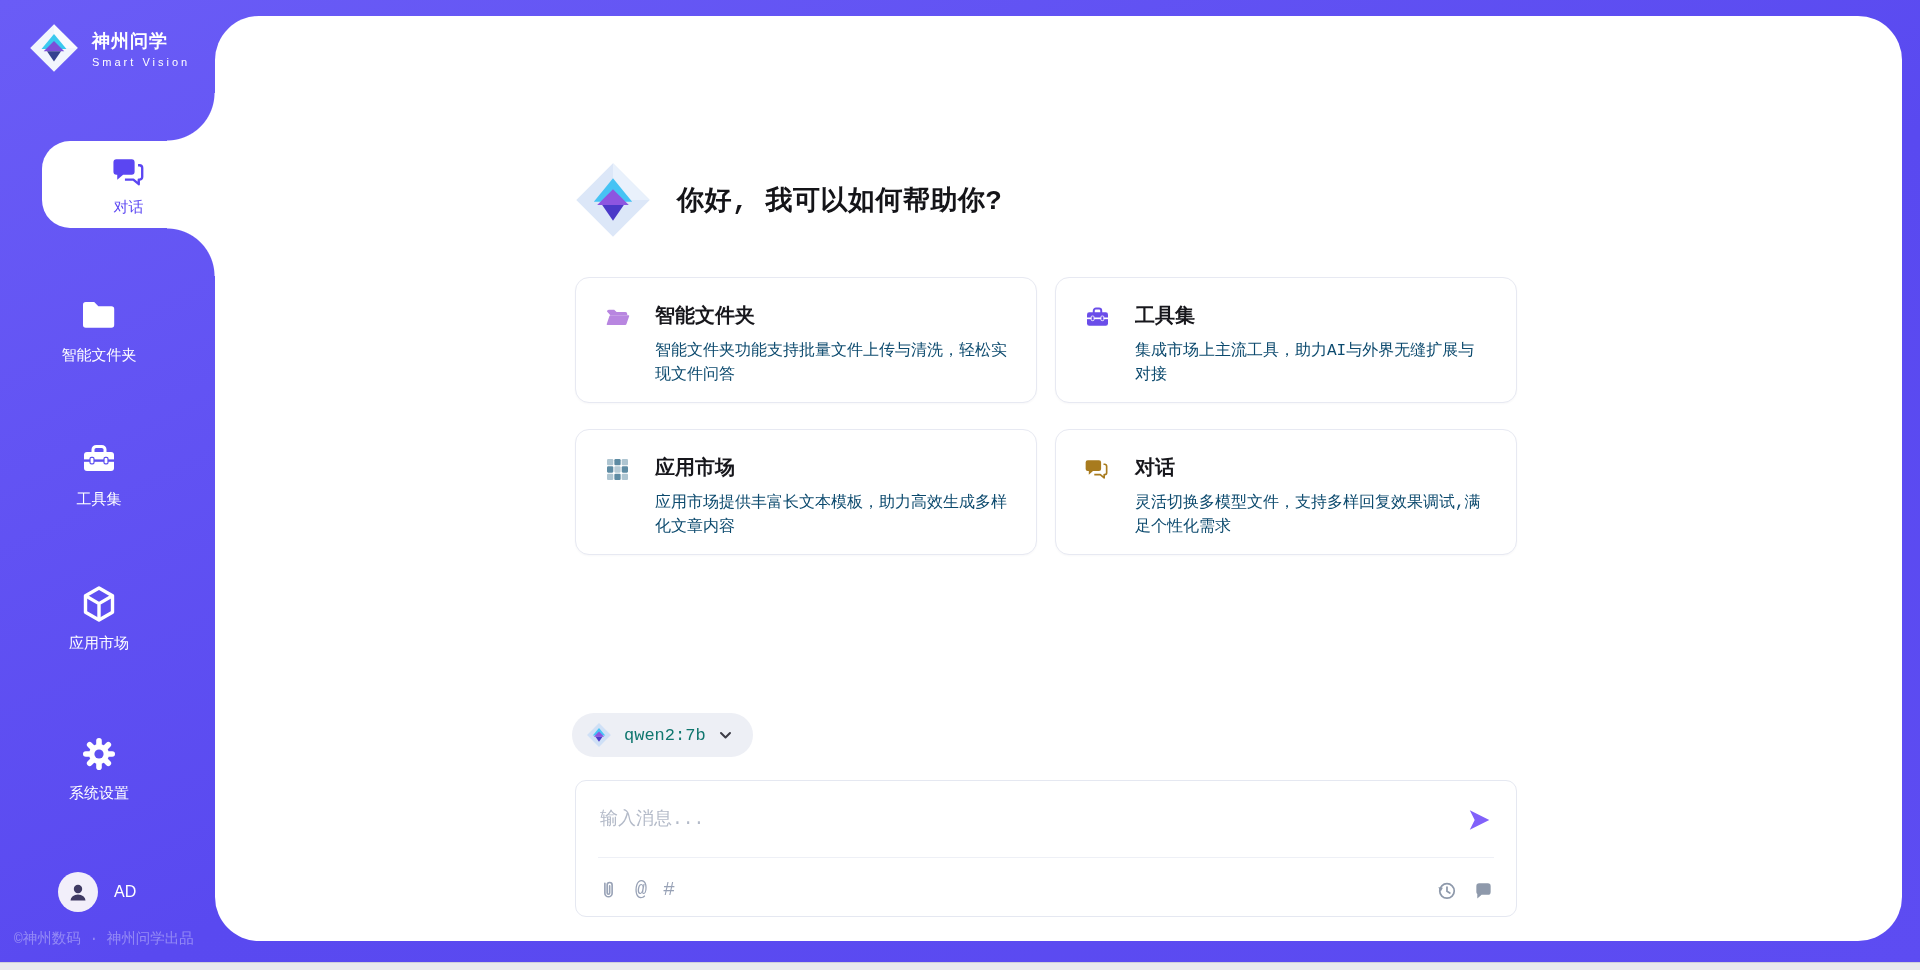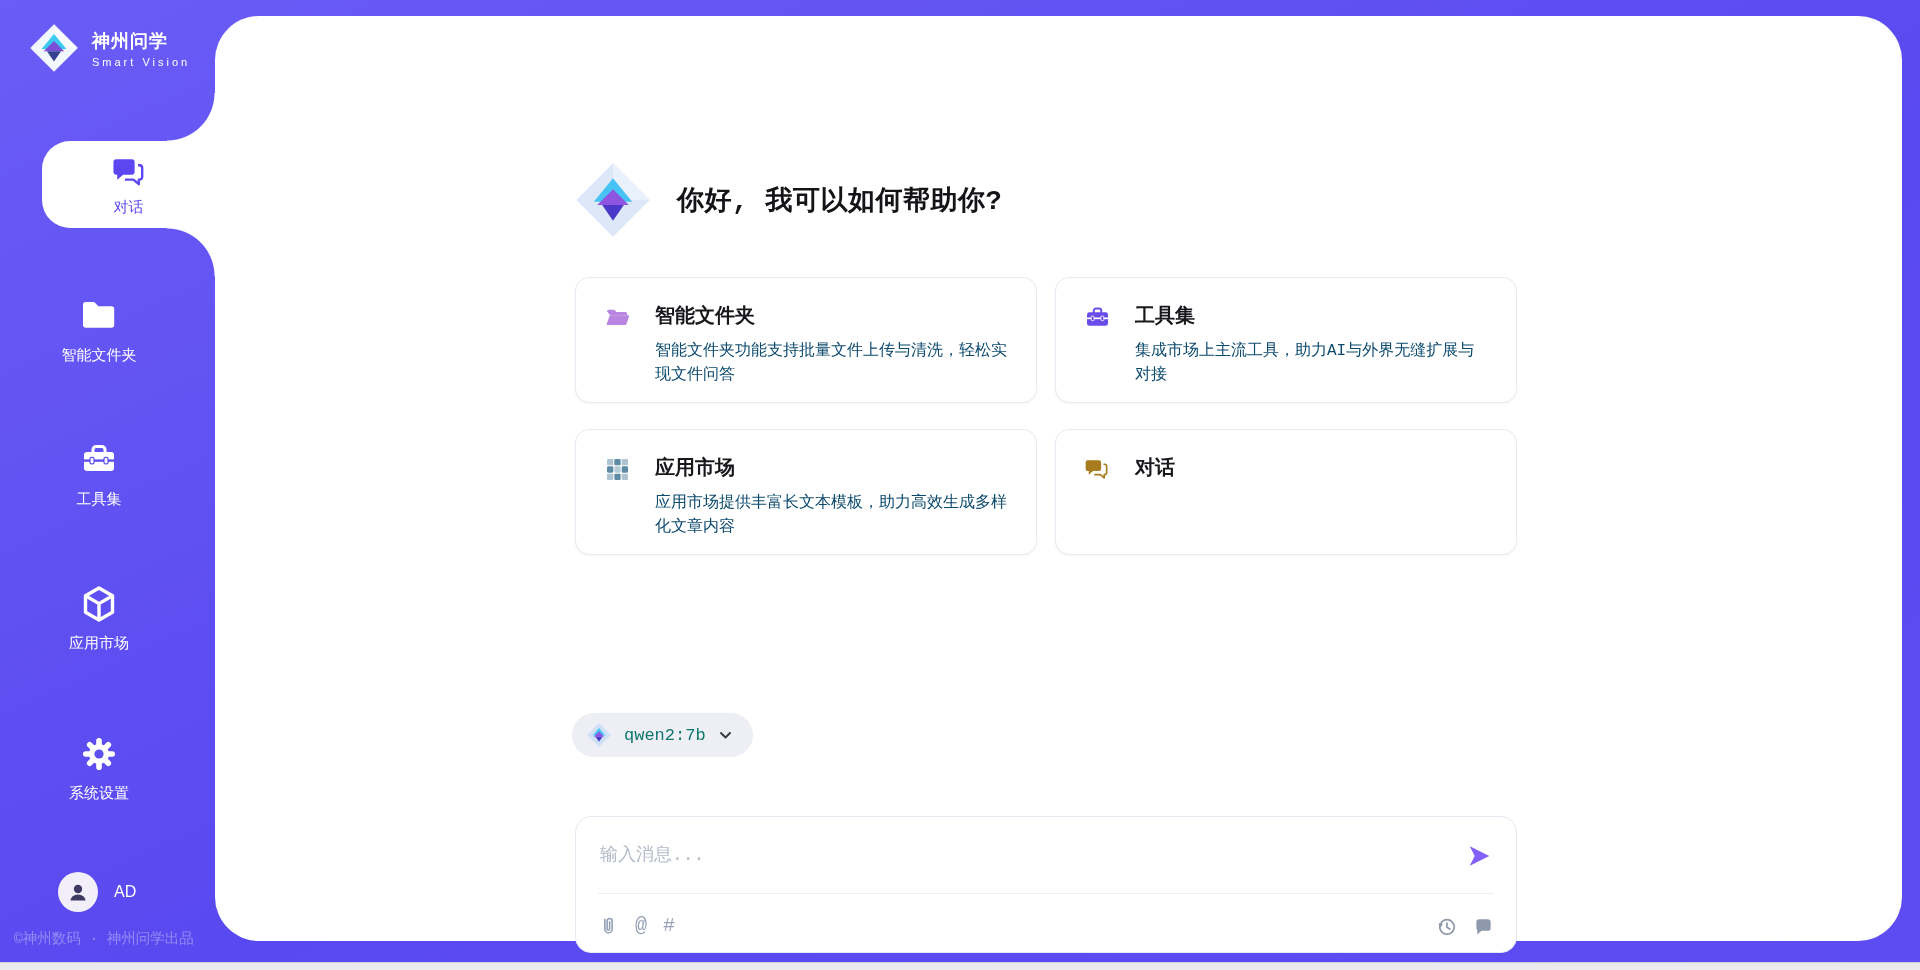--- a/index.html
+++ b/index.html
@@ -48,22 +48,22 @@
   .card svg { width:27px; height:27px; flex:0 0 27px; margin-top:2px; }
   .card-title { font-size:20px; font-weight:700; color:#17171c; margin-bottom:10px; }
   .card-desc { font-size:16px; color:#0c4a6e; line-height:1.52; max-width:386px; }
 
   .model-pill { position:absolute; left:357px; top:697px; height:44px; padding:0 20px 0 14px;
                 background:#edeff5; border-radius:22px; display:flex; align-items:center; gap:12px; cursor:pointer; }
   .model-pill .dmd { width:26px; height:26px; }
   .model-name { font-size:17px; color:#0f766e; }
   .model-pill .chev { width:15px; height:15px; }
 
-  .composer { position:absolute; left:360px; top:800px; width:942px; height:137px;
-              border:1.5px solid #e5e8f1; border-radius:16px; background:#fff; }
+  .composer { position:absolute; left:360px; top:764px; width:942px; height:137px;
+              border:1.5px solid #e5e8f1; border-radius:11px; background:#fff; }
   .composer-input { position:absolute; left:24px; top:18px; width:860px; height:40px; border:none; outline:none;
                     font-size:18px; color:#333; font-family:inherit; background:transparent; }
   .composer-input::placeholder { color:#b3bac8; }
   .send-btn { position:absolute; right:24px; top:26px; width:26px; height:26px; cursor:pointer; }
   .composer-divider { position:absolute; left:22px; right:22px; top:76px; height:1px; background:#eef0f6; }
   .composer-tools { position:absolute; left:22px; right:22px; top:93px; height:32px;
                     display:flex; align-items:center; justify-content:space-between; }
   .tool-group { display:flex; align-items:center; gap:16px; }
   .tool-btn { color:#98a2b6; font-size:20px; line-height:1; cursor:pointer; display:flex; align-items:center; }
   .tool-btn svg { width:21px; height:21px; }
@@ -212,20 +212,21 @@
         </div>
       </div>
 
       <div class="card">
         <svg viewBox="0 0 36 36">
           <path fill="#a87b1e" d="M5 5.5 h15 a2.8 2.8 0 0 1 2.8 2.8 v9 a2.8 2.8 0 0 1 -2.8 2.8 h-8 l-5.6 4.8 v-4.8 h-1.4 a2.8 2.8 0 0 1 -2.8 -2.8 v-9 a2.8 2.8 0 0 1 2.8 -2.8 z"></path>
           <path fill="none" stroke="#a87b1e" stroke-width="2.2" stroke-linejoin="round" d="M26 11 h1.6 a2.6 2.6 0 0 1 2.6 2.6 v8.6 a2.6 2.6 0 0 1 -2.6 2.6 h-0.7 v4.4 l-5.2 -4.4 h-8"></path>
         </svg>
         <div>
           <div class="card-title">对话</div>
+          <div class="card-desc">灵活切换多模型文件，支持多样回复效果调试,满足个性化需求</div>
         </div>
       </div>
 
     </div>
 
     <div class="model-pill">
       <svg class="dmd" viewBox="0 0 48 48">
         <polygon points="24,2 46,24 24,46 2,24" fill="#cfe0f6"></polygon>
         <polygon points="24,11 35.5,25 12.5,25" fill="#46c3f4"></polygon>
         <polygon points="24,17.5 33.5,27 14.5,27" fill="#8d55e0"></polygon>

